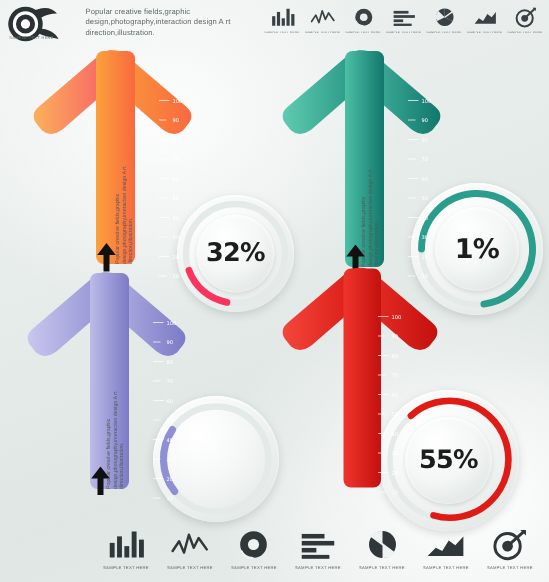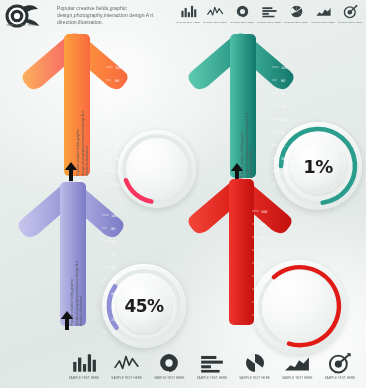--- a/index.html
+++ b/index.html
@@ -163,20 +163,23 @@
 
   <div class="unit" style="left:8px;top:30px;width:180px;height:150px;">
 
     <div class="disc" style="left:110px;top:100px;width:78px;height:78px;"></div>
 
     <svg class="ring" style="left:108px;top:98px;" width="82" height="82">
       <circle cx="41" cy="41" r="33" fill="none" stroke="#e4eae8" stroke-width="4.2"></circle>
       <path d="M 41 8 A 33 33 0 0 0 12.4 24.5" fill="none" stroke="#f9355f" stroke-width="4.6" stroke-linecap="round" transform="rotate(-110 41 41)"></path>
     </svg>
 
+    <div class="inner-ball" style="left:123px;top:113px;width:52px;height:52px;">
+      <span class="pct" style="font-size:17px;">32%</span>
+    </div>
 
     <div class="arrow-wrap" style="left:6px;top:0px;">
       <svg width="122" height="150" viewBox="0 0 122 150">
         <defs>
           <linearGradient id="ogA" x1="0" y1="0" x2="1" y2="0">
             <stop offset="0" stop-color="#fba13c"></stop>
             <stop offset="55" stop-color="#f9693f"></stop>
             <stop offset="1" stop-color="#f9355f"></stop>
           </linearGradient>
           <linearGradient id="ogB" x1="0" y1="0" x2="1" y2="0">
@@ -296,23 +299,20 @@
 
   <div class="unit" style="left:6px;top:176px;width:180px;height:160px;">
 
     <div class="disc" style="left:96px;top:88px;width:84px;height:84px;"></div>
 
     <svg class="ring" style="left:94px;top:86px;" width="88" height="88">
       <circle cx="44" cy="44" r="35" fill="none" stroke="#e4eae8" stroke-width="4.2"></circle>
       <path d="M 44 9 A 35 35 0 0 1 77.3 33.2" fill="none" stroke="#8e8fd4" stroke-width="4.8" stroke-linecap="round" transform="rotate(-128 44 44)"></path>
     </svg>
 
-    <div class="inner-ball" style="left:111px;top:103px;width:54px;height:54px;">
-      <span class="pct" style="font-size:17px;">45%</span>
-    </div>
 
     <div class="arrow-wrap" style="left:4px;top:2px;">
       <svg width="122" height="152" viewBox="0 0 122 152">
         <defs>
           <linearGradient id="pgA" x1="0" y1="0" x2="1" y2="0">
             <stop offset="0" stop-color="#bdbbe8"></stop>
             <stop offset="1" stop-color="#7b7ac6"></stop>
           </linearGradient>
           <linearGradient id="pgB" x1="0" y1="0" x2="1" y2="0">
             <stop offset="0" stop-color="#c9c7ee"></stop>
@@ -362,20 +362,23 @@
 
   <div class="unit" style="left:184px;top:176px;width:180px;height:160px;">
 
     <div class="disc" style="left:68px;top:84px;width:94px;height:94px;"></div>
 
     <svg class="ring" style="left:66px;top:82px;" width="98" height="98">
       <circle cx="49" cy="49" r="39" fill="none" stroke="#e4eae8" stroke-width="3.6"></circle>
       <path d="M 49 10 A 39 39 0 1 1 17.8 70.6" fill="none" stroke="#e01b16" stroke-width="4.4" stroke-linecap="round" transform="rotate(-40 49 49)"></path>
     </svg>
 
+    <div class="inner-ball" style="left:86px;top:102px;width:58px;height:58px;">
+      <span class="pct" style="font-size:17px;">55%</span>
+    </div>
 
     <div class="arrow-wrap" style="left:-2px;top:0px;">
       <svg width="118" height="152" viewBox="0 0 118 152">
         <defs>
           <linearGradient id="rgA" x1="0" y1="0" x2="1" y2="0">
             <stop offset="0" stop-color="#f0342c"></stop>
             <stop offset="1" stop-color="#c3110e"></stop>
           </linearGradient>
           <linearGradient id="rgB" x1="0" y1="0" x2="1" y2="0">
             <stop offset="0" stop-color="#f4463a"></stop>

